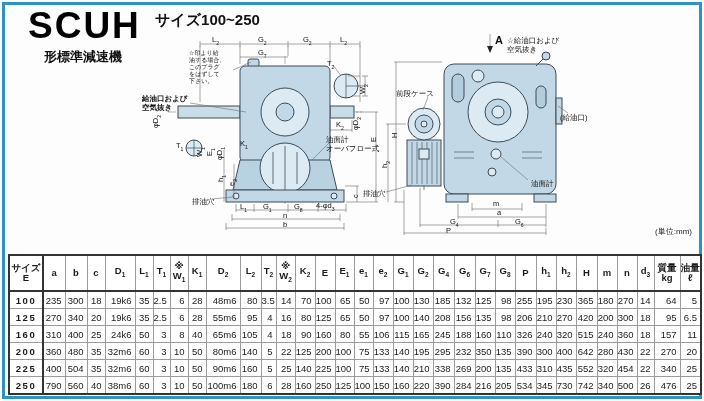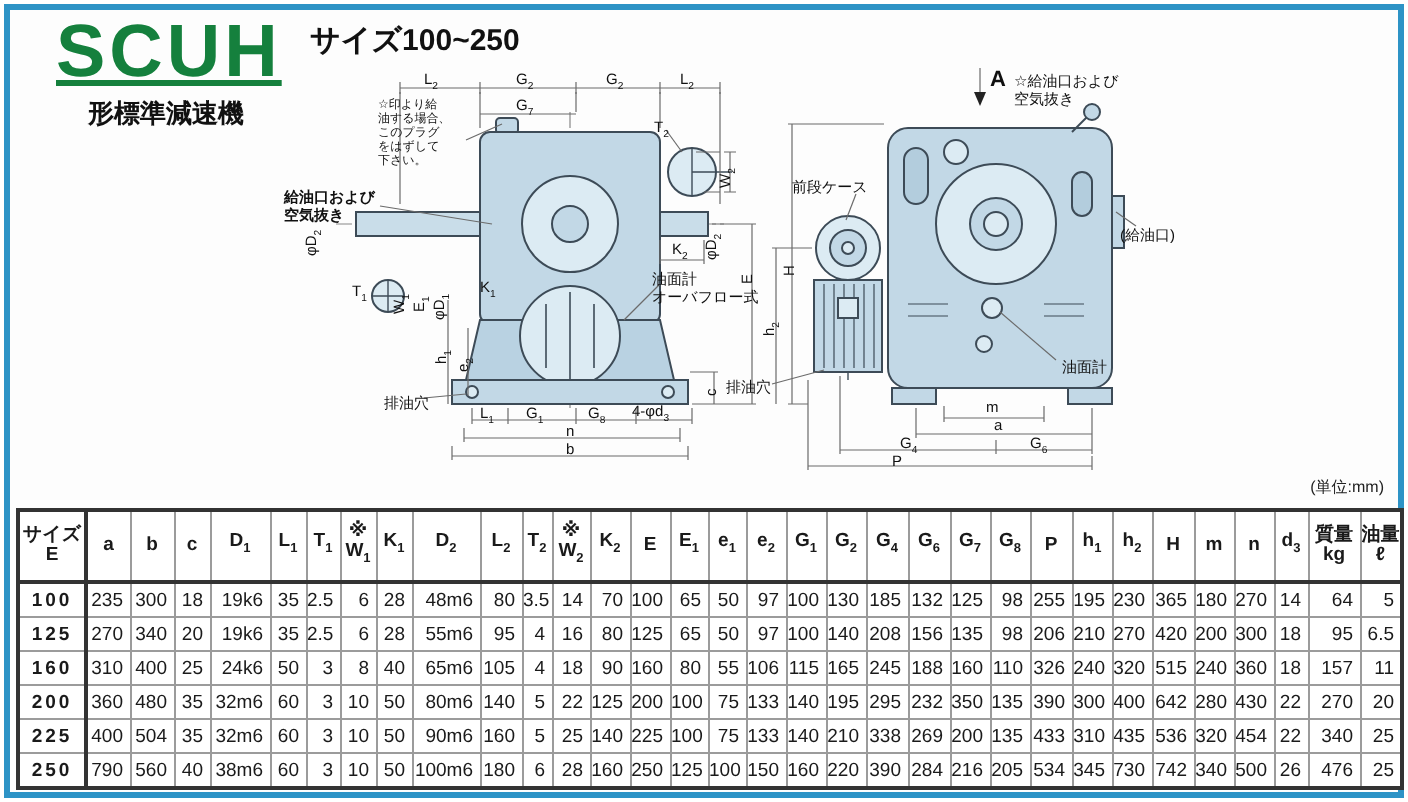--- a/index.html
+++ b/index.html
@@ -1,22 +1,22 @@
 <!DOCTYPE html>
 <html><head>
 <meta charset="utf-8">
 <style>
   html,body{margin:0;padding:0;}
   body{width:704px;height:401px;position:relative;background:#ffffff;
        font-family:"Liberation Sans","DejaVu Sans",sans-serif;color:#111;overflow:hidden;}
   .frame{position:absolute;inset:2px;border:3px solid #2d93c6;background:#fdfdfd;}
-  .model{position:absolute;left:28px;top:5px;font-size:37px;font-weight:bold;letter-spacing:2px;color:#15803d;text-decoration:underline;}
+  .model{position:absolute;left:28px;top:5px;font-size:37px;font-weight:bold;letter-spacing:2px;color:#000000;}
   .model-suffix{position:absolute;left:44px;top:48px;font-size:13px;font-weight:bold;}
   .size-range{position:absolute;left:155px;top:11px;font-size:15px;font-weight:600;}
-  .unit-note{position:absolute;right:12px;top:238px;font-size:8px;color:#222;}
+  .unit-note{position:absolute;right:12px;top:226px;font-size:8px;color:#222;}
   svg.linework{position:absolute;left:0;top:0;}
   .dlabel{position:absolute;font-size:7.5px;line-height:8.5px;color:#101010;white-space:pre-line;}
   .dlabel sub{font-size:68%;}
   .dlabel.rot{transform-origin:0 0;transform:rotate(-90deg);}
   .note{position:absolute;left:189px;top:50px;width:48px;font-size:6px;line-height:6.9px;
         white-space:pre-line;color:#101010;}
   table.dim{position:absolute;left:8px;top:254px;width:689px;border-collapse:collapse;
         table-layout:fixed;font-size:9.5px;color:#1a1a1a;background:#fff;border:2px solid #333;}
   table.dim th,table.dim td{border:1px solid #9b9b9b;padding:0;overflow:hidden;}
   table.dim thead th{height:34px;font-weight:bold;text-align:center;line-height:10px;
@@ -411,21 +411,21 @@
         <td>133</td>
         <td>140</td>
         <td>210</td>
         <td>338</td>
         <td>269</td>
         <td>200</td>
         <td>135</td>
         <td>433</td>
         <td>310</td>
         <td>435</td>
-        <td>536</td>
+        <td>552</td>
         <td>320</td>
         <td>454</td>
         <td>22</td>
         <td>340</td>
         <td>25</td>
       </tr>
       <tr>
         <th class="size">250</th>
         <td>790</td>
         <td>560</td>

